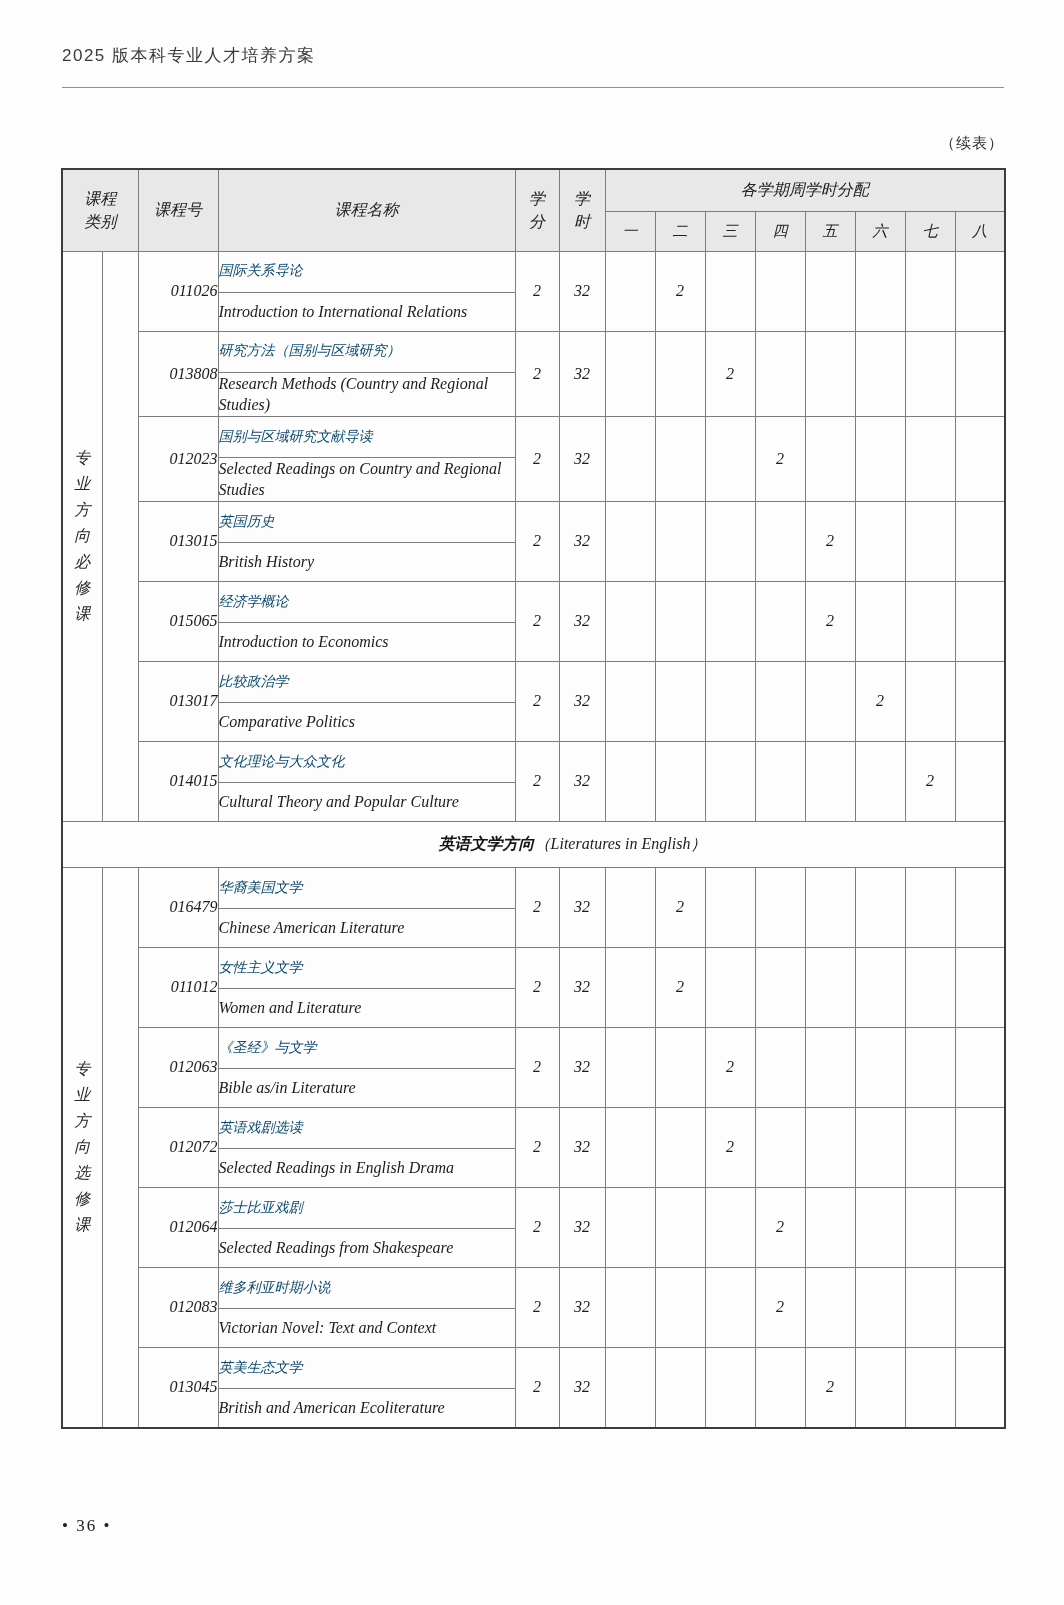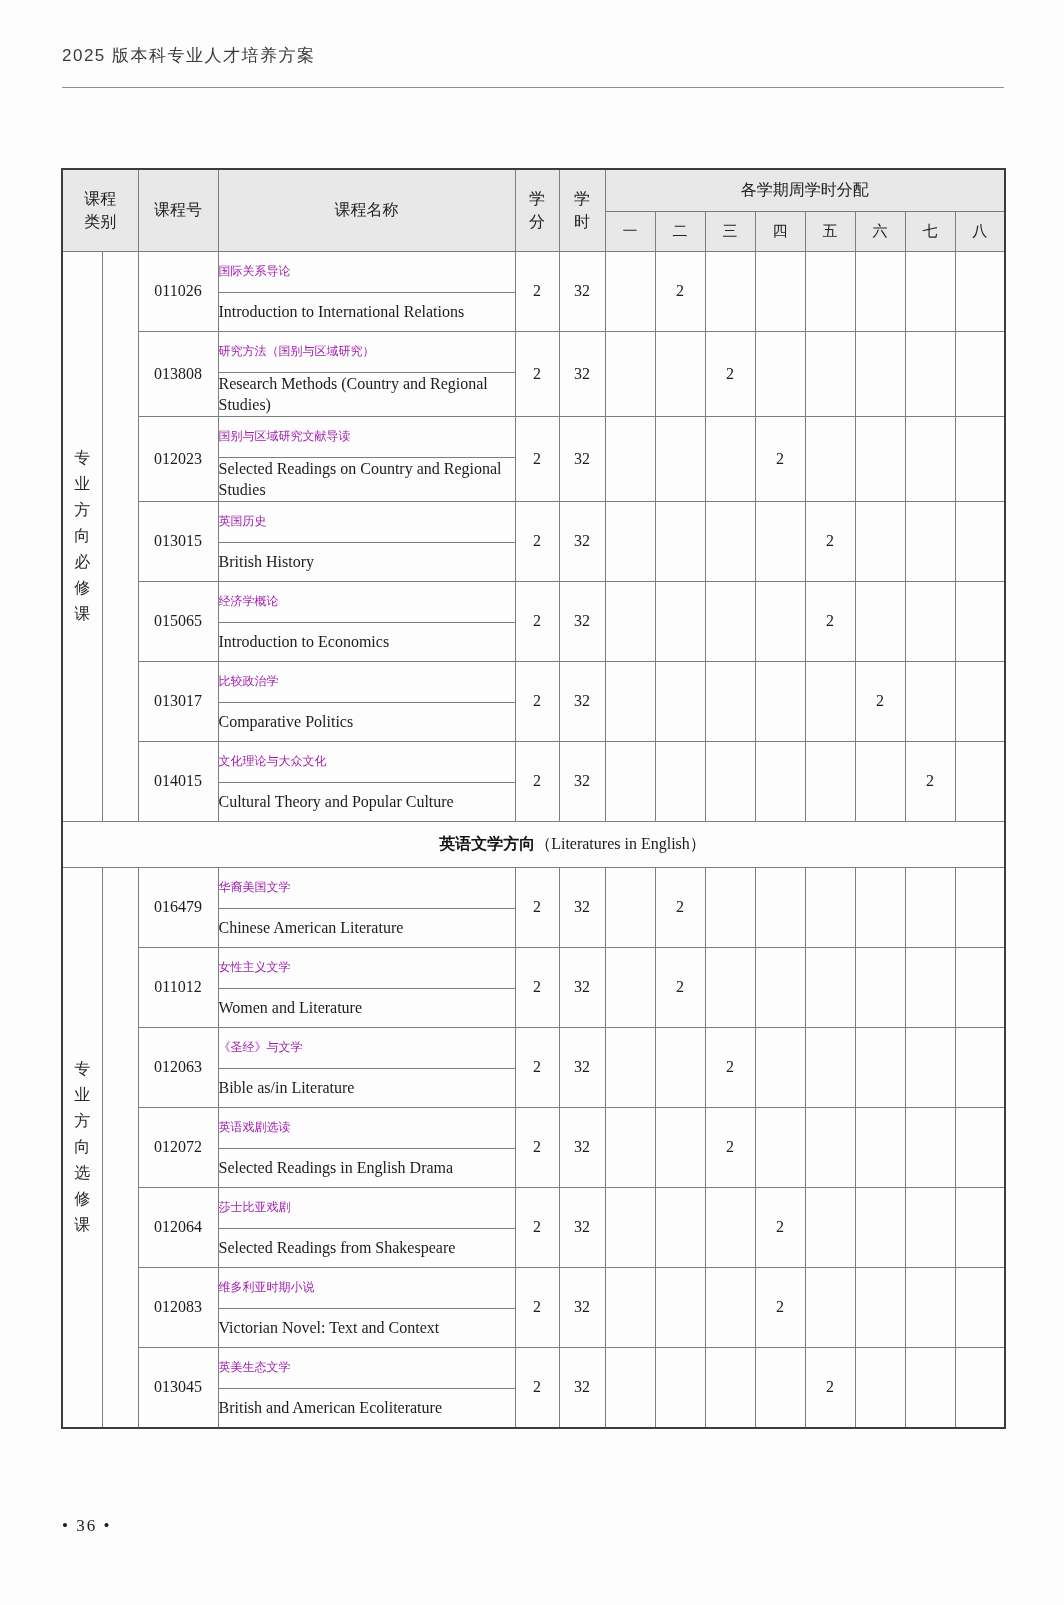--- a/index.html
+++ b/index.html
@@ -21,20 +21,21 @@
     border-top:1.5px solid #8f8f8f;
   }
   .continued-note{
     position:absolute;top:134px;left:62px;width:942px;
     text-align:right;font-size:15px;color:#2e2e2e;letter-spacing:1px;
   }
   table.curr{
     position:absolute;left:61px;top:168px;width:943px;
     border-collapse:collapse;table-layout:fixed;
     border:2px solid #3c3c3c;
+    font-style:italic;
   }
   table.curr td, table.curr th{
     border:1px solid #7d7d7d;
     padding:0;
     font-weight:normal;
     vertical-align:middle;
     overflow:hidden;
   }
   
   tr.hrow1{height:42px;}
@@ -44,27 +45,27 @@
   th.sem-h{font-size:15px;}
   
   td{background:#fdfdfd;}
   td.cat-cell{text-align:center;}
   .v-label{margin:0 auto;width:20px;}
   .v-label span{
     display:block;line-height:26px;text-align:center;
     font-size:16px;font-family:"Liberation Serif",serif;color:#2a2a2a;
   }
   td.no-cell{
-    text-align:center;font-family:"Liberation Serif",serif;
+    text-align:right;font-family:"Liberation Serif",serif;
     font-size:16px;color:#1c1c1c;
   }
   td.name-cn{
     height:40px;padding:3px 8px 3px 14px;
     font-family:"Liberation Serif",serif;
-    font-size:12px;color:#a21caf;line-height:1.3;
+    font-size:14px;color:#0c4a6e;line-height:1.3;
   }
   td.name-en{
     height:38px;padding:3px 8px 3px 14px;
     font-family:"Liberation Serif",serif;
     font-size:16px;color:#1c1c1c;line-height:1.35;margin-top:20px;
   }
   td.num-cell, td.sem-cell{
     text-align:center;font-family:"Liberation Serif",serif;
     font-size:16px;color:#1c1c1c;
   }
@@ -82,20 +83,21 @@
     letter-spacing:2px;
   }
 </style>
 </head>
 <body>
 
 <div class="page">
 
   <div class="doc-header">2025 版本科专业人才培养方案</div>
   <div class="header-rule"></div>
+  <div class="continued-note">（续表）</div>
 
   <table class="curr" id="curriculum-table">
     <colgroup>
       <col style="width:40px">
         <col style="width:36px">
         <col style="width:80px">
       <col style="width:297px">
         <col style="width:44px">
         <col style="width:46px">
       <col style="width:50px">

